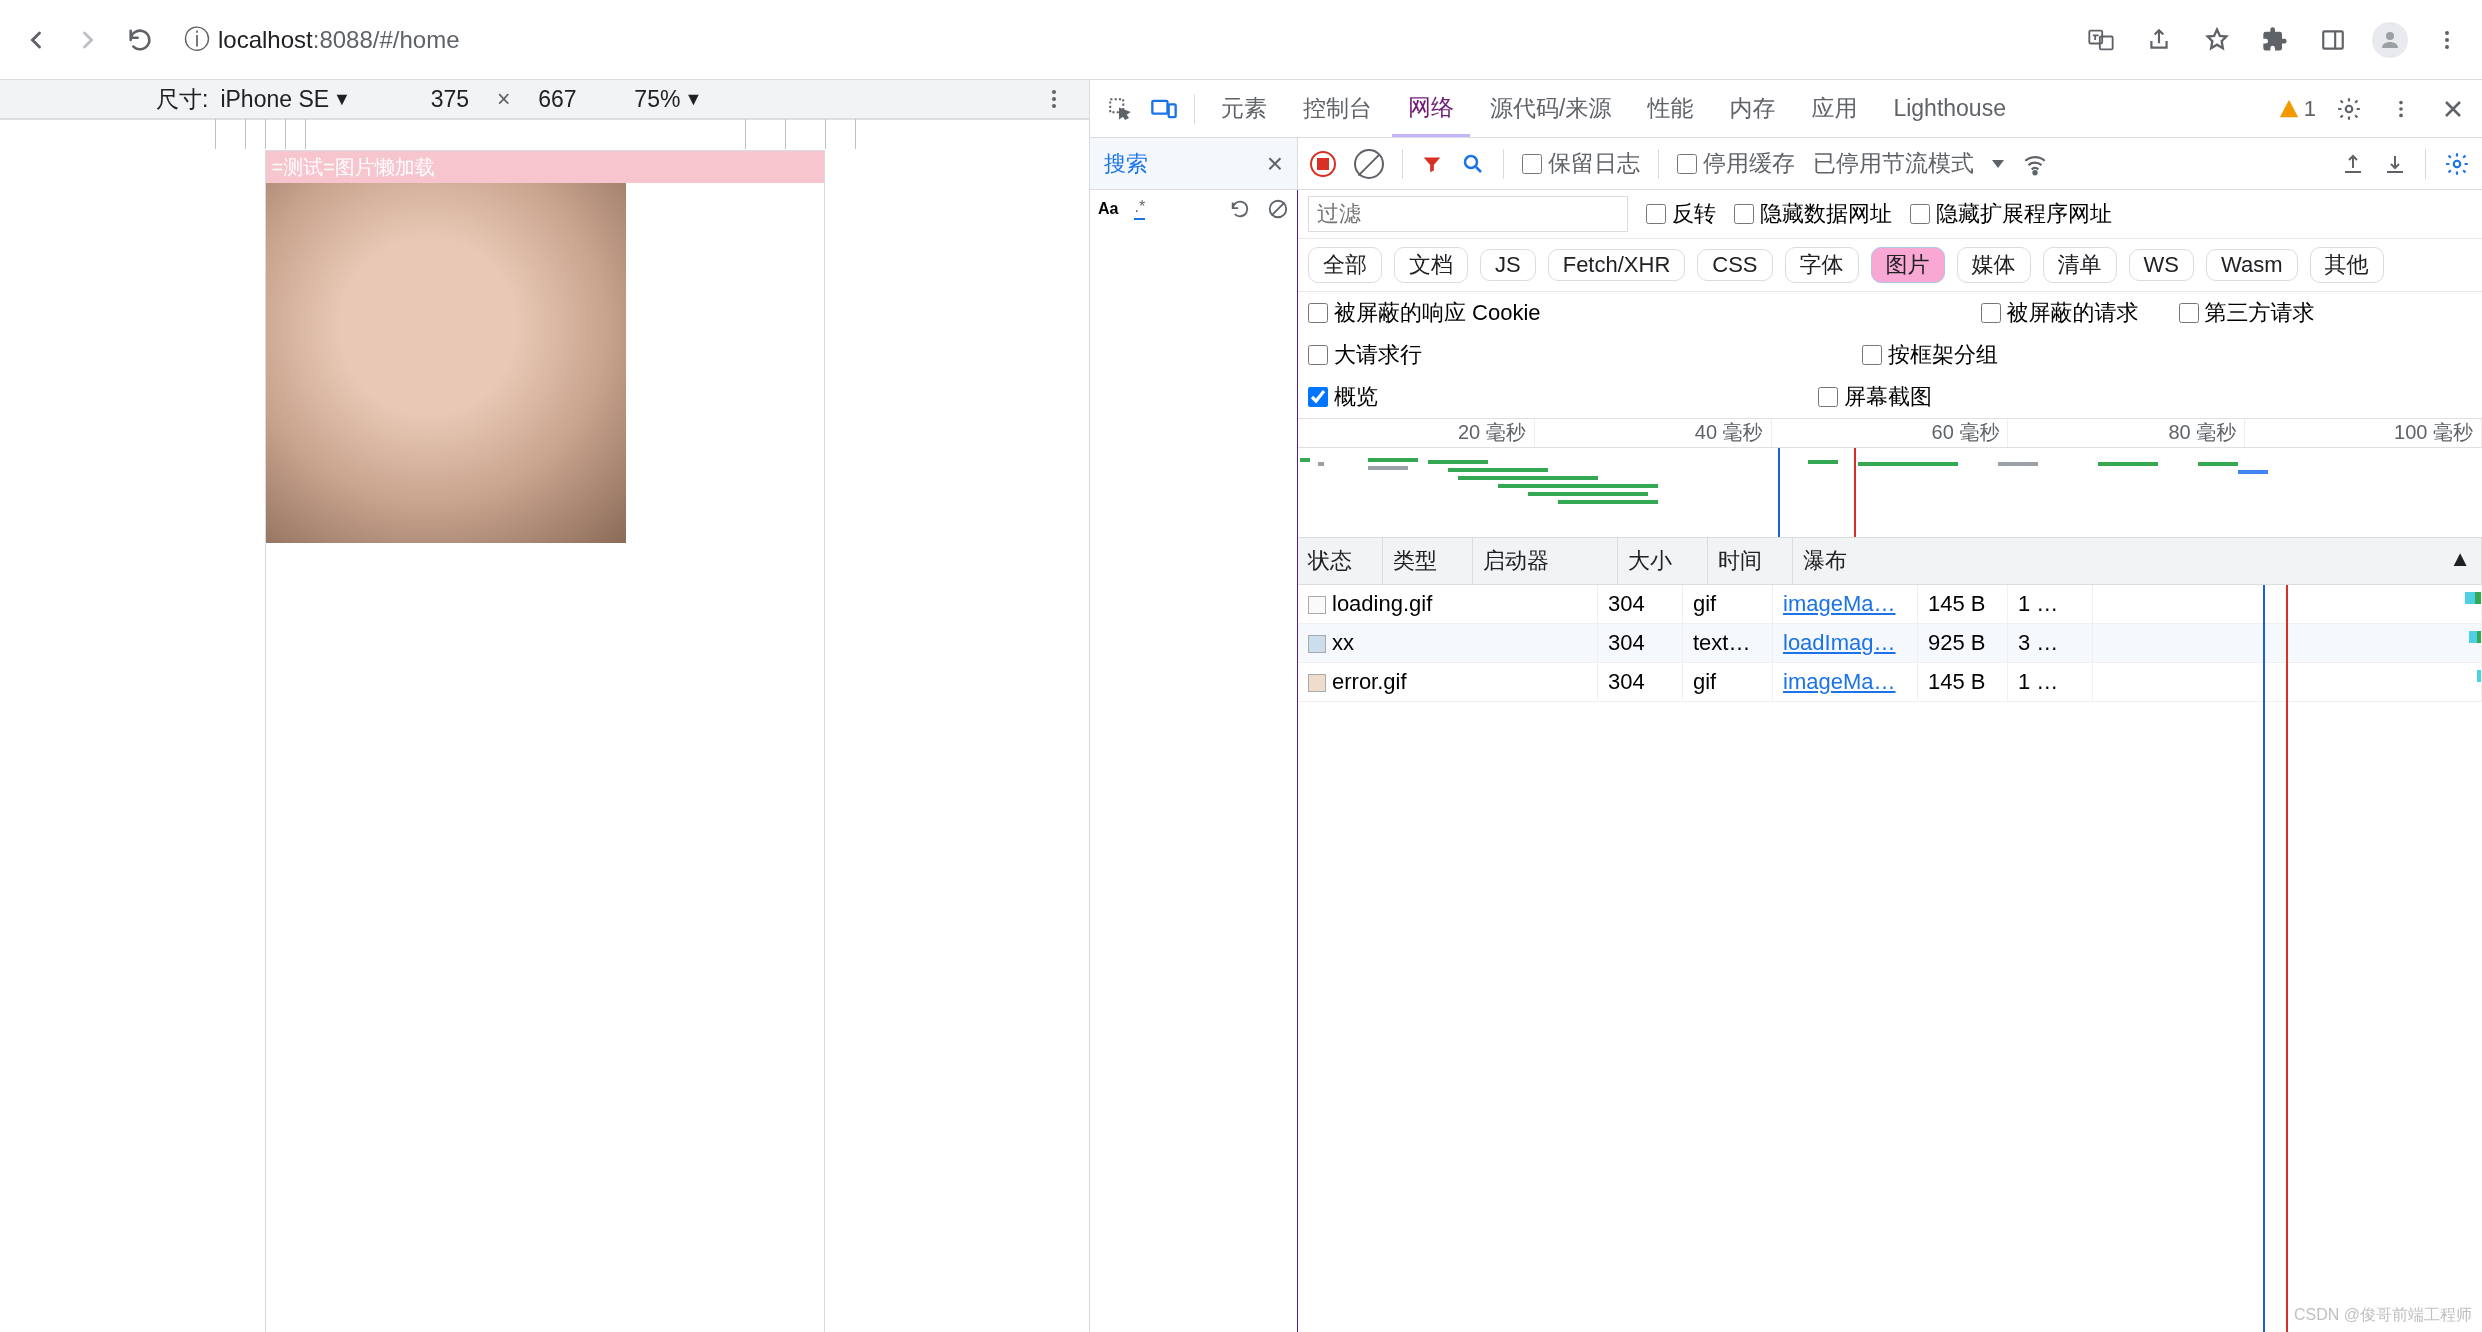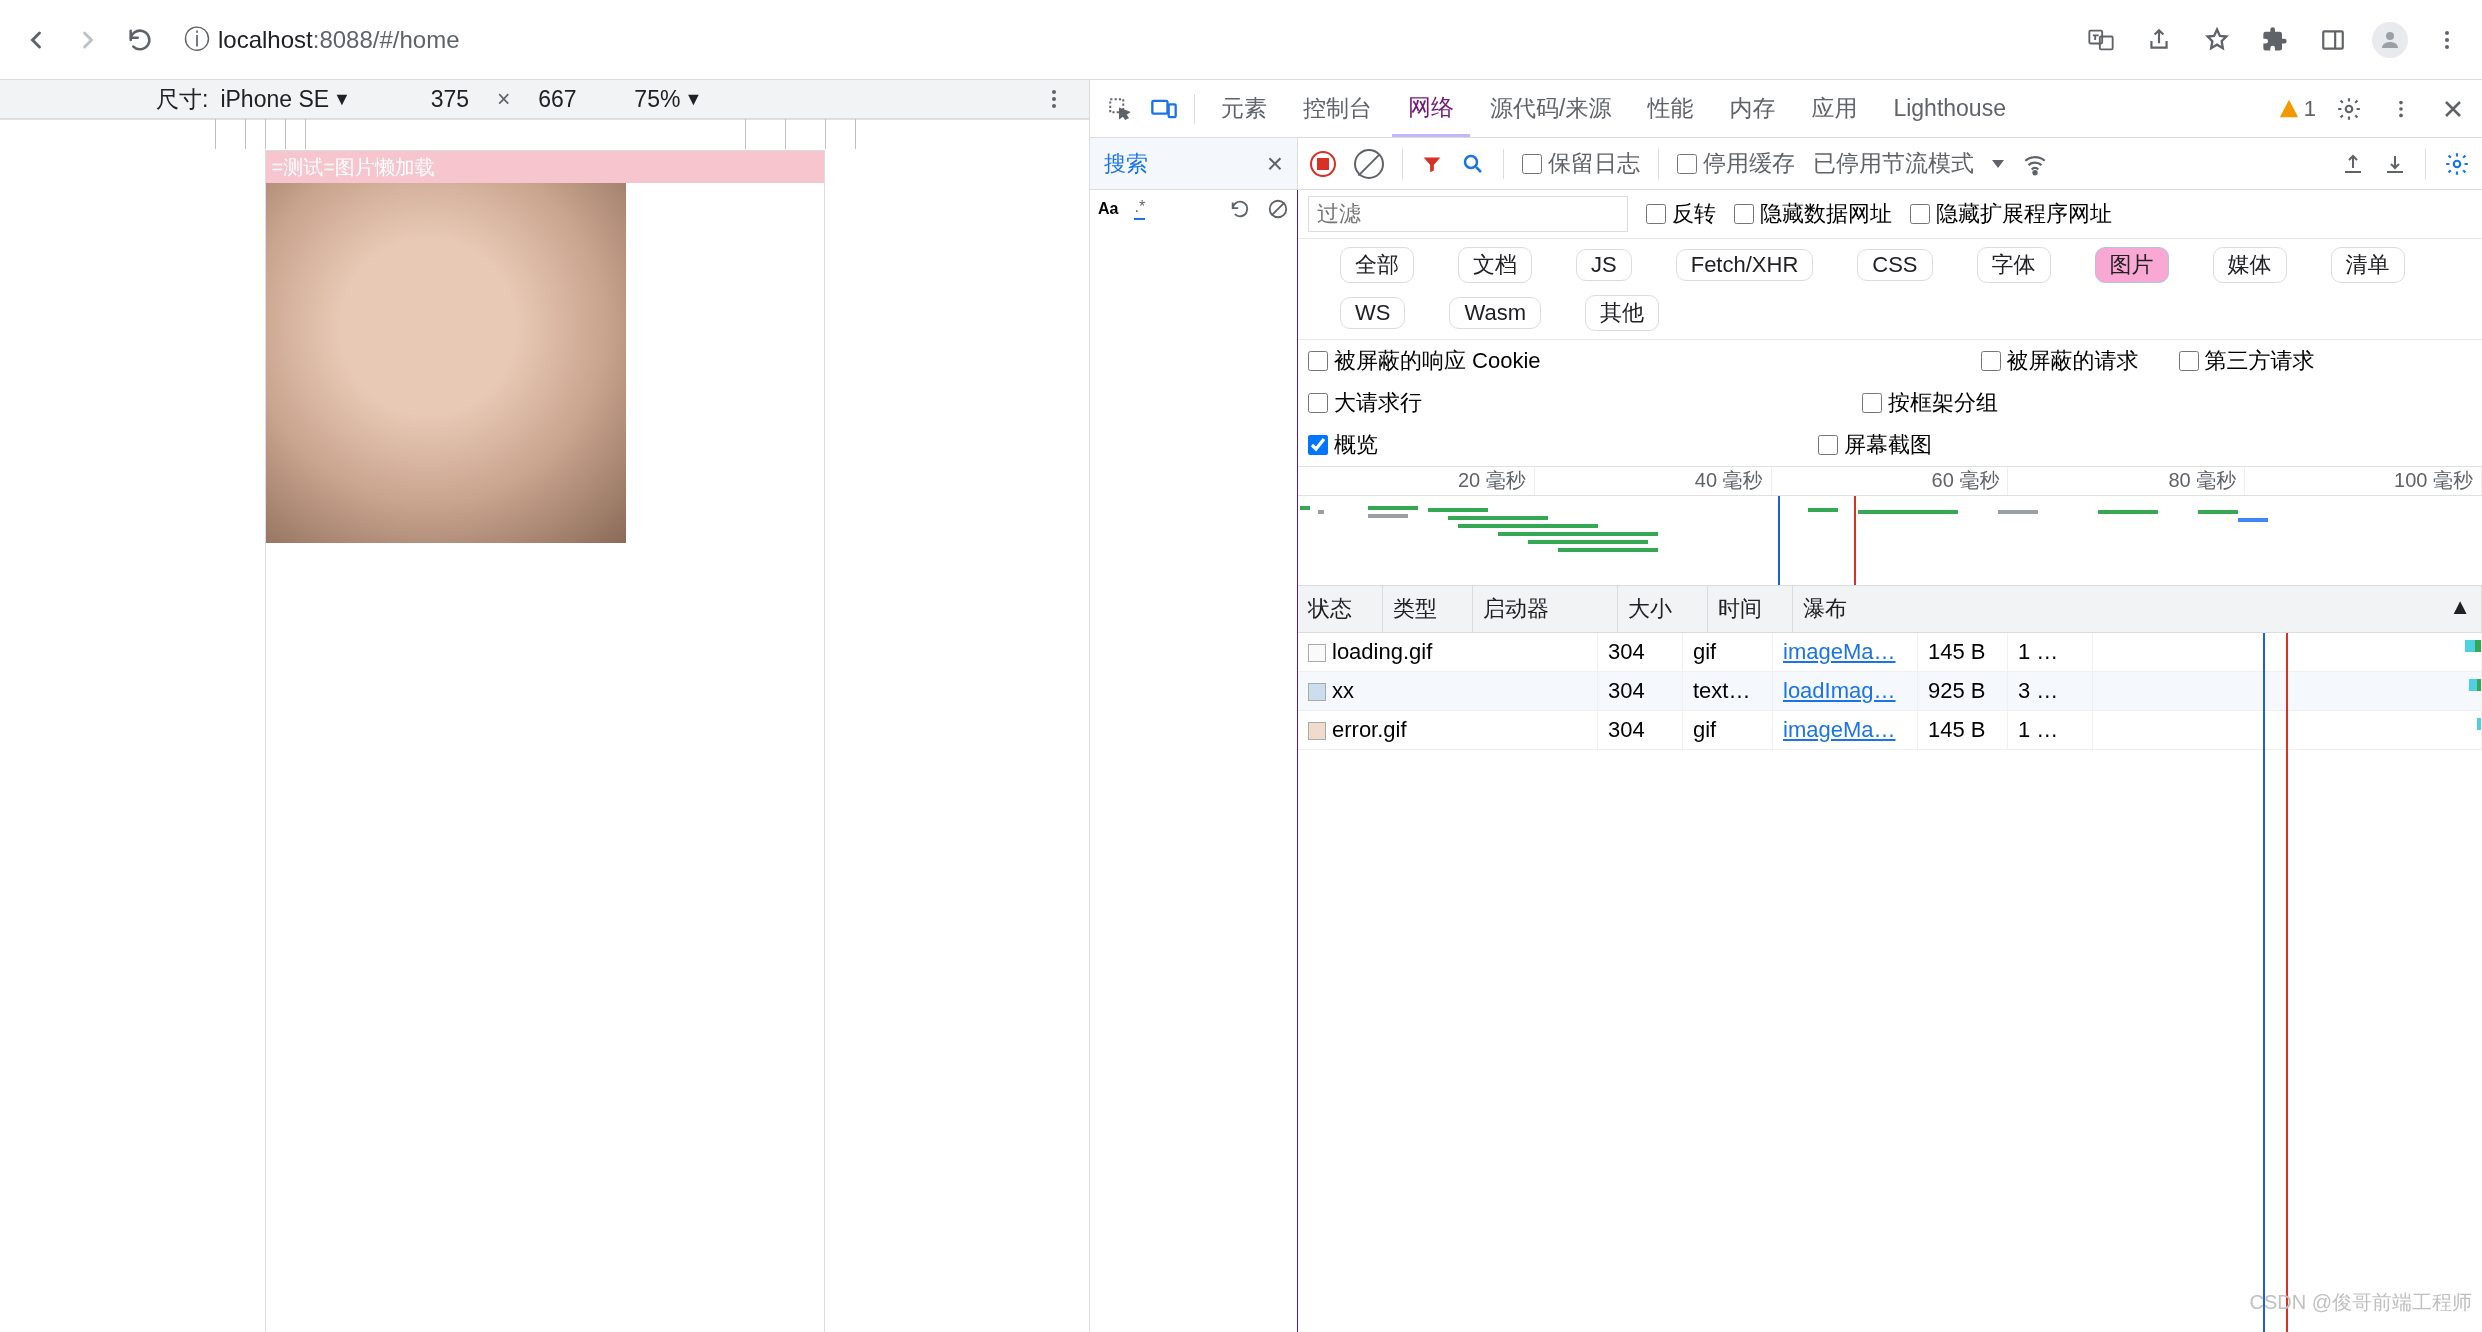--- a/index.html
+++ b/index.html
@@ -80,21 +80,21 @@
 .search-panel { width: 208px; border-right: 1px solid #4c1d95; padding: 8px; font-size: 16px; }
 .search-panel-tools { display: flex; align-items: center; gap: 16px; color: #5f6368; }
 .aa { font-weight: bold; color: #000;}
 .regex { color: #5f6368; border-bottom: 2px solid #1a73e8; padding-bottom: 2px;}
 .refresh { margin-left: auto; }
 
 .net-main { flex: 1; display: flex; flex-direction: column; }
 .filter-row { display: flex; align-items: center; padding: 6px 10px; gap: 18px; border-bottom: 1px solid #e8e8e8; }
 .filter-input { width: 320px; height: 36px; border: 1px solid #dadce0; padding: 0 8px; font-size: 22px; }
 .type-row { display: flex; align-items: center; padding: 8px 10px; gap: 12px; border-bottom: 1px solid #e8e8e8; flex-wrap: wrap; }
-.type-pill { border: 1px solid #dadce0; border-radius: 10px; padding: 2px 14px; font-size: 22px; color: #202124; background: #fff; margin-left: 32px; }
+.type-pill { border: 1px solid #dadce0; border-radius: 10px; padding: 2px 14px; font-size: 22px; color: #202124; background: #fff; }
 .type-pill.active { background: #f9a8d4; border-color: #a8c7e8; }
 .cookie-row, .large-row, .overview-row { display: flex; align-items: center; padding: 6px 10px; gap: 40px; }
 .cookie-row .checkbox-item:nth-child(2), .large-row .checkbox-item:nth-child(2), .overview-row .checkbox-item:nth-child(2) { margin-left: 400px; }
 
 
 .timeline-head { display: flex; border-bottom: 1px solid #e0e0e0; height: 30px; font-size: 20px; color: #5f6368; position: relative; border-top: 1px solid #e0e0e0;}
 .timeline-head span { flex: 1; text-align: right; padding-right: 8px; border-right: 1px solid #eee; }
 .timeline-body { height: 90px; border-bottom: 1px solid #dadce0; position: relative; background: #fff; }
 .tl-bar { position: absolute; height: 4px; background: #34a853; }
 .tl-line-blue { position: absolute; top: 0; bottom: 0; width: 2px; background: #1e5ed6; }
@@ -112,21 +112,21 @@
 .col-time { width: 85px; }
 .col-wf { flex: 1; position: relative; }
 .nt-row { display: flex; border-bottom: 1px solid #f0f0f0; }
 .nt-row:nth-child(even) { background: #f5f8fc; }
 .nt-row > div { padding: 6px 10px; border-right: 1px solid #f0f0f0; overflow: hidden; text-overflow: ellipsis; white-space: nowrap; }
 .col-init a { color: #1a73e8; text-decoration: underline; }
 .file-icon { display: inline-block; width: 18px; height: 18px; border: 1px solid #aaa; background: #fafafa; margin-right: 6px; vertical-align: middle; }
 .wf-blue { position: absolute; top: 0; bottom: 0; width: 2px; background: #1e5ed6; }
 .wf-red { position: absolute; top: 0; bottom: 0; width: 2px; background: #d93025; }
 .wf-bar { position: absolute; top: 7px; height: 12px; }
-.watermark-bottom { position: absolute; bottom: 16px; right: 10px; color: #c0c0c0; font-size: 20px; }
+.watermark-bottom { position: absolute; bottom: 6px; right: 10px; color: #c0c0c0; font-size: 16px; }
 .nt-body { flex: 1; position: relative; }
 .nt-body .wf-blue, .nt-body .wf-red { height: 100%; }
 .triangle-down { width: 0; height: 0; border-left: 6px solid transparent; border-right: 6px solid transparent; border-top: 8px solid #5f6368; margin-left: 6px; display: inline-block; }
 .sort-arrow { float: right; }
 svg { display: block; }
 </style>
 </head>
 <body>
 
 <div class="browser-toolbar">

